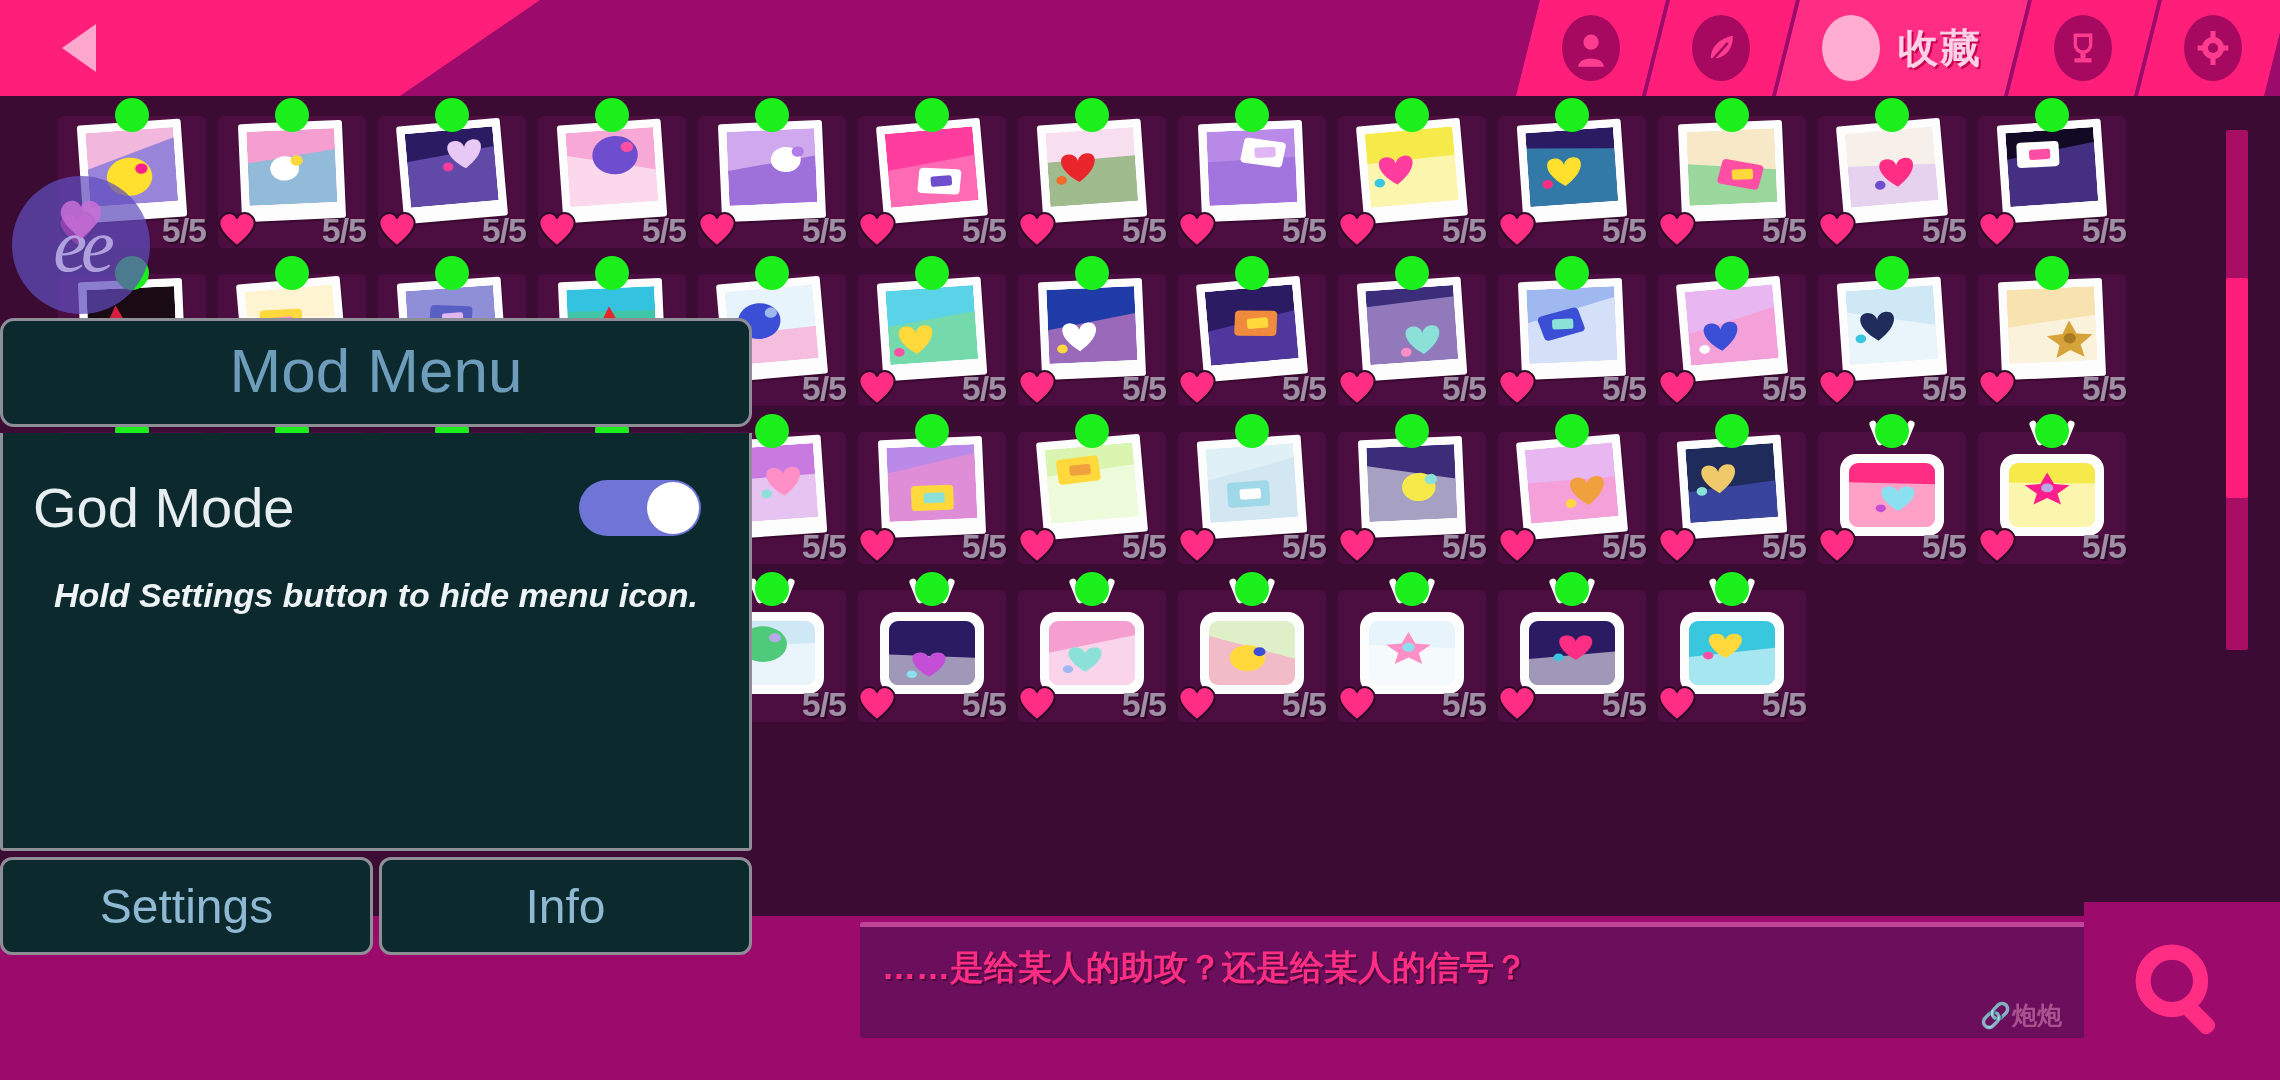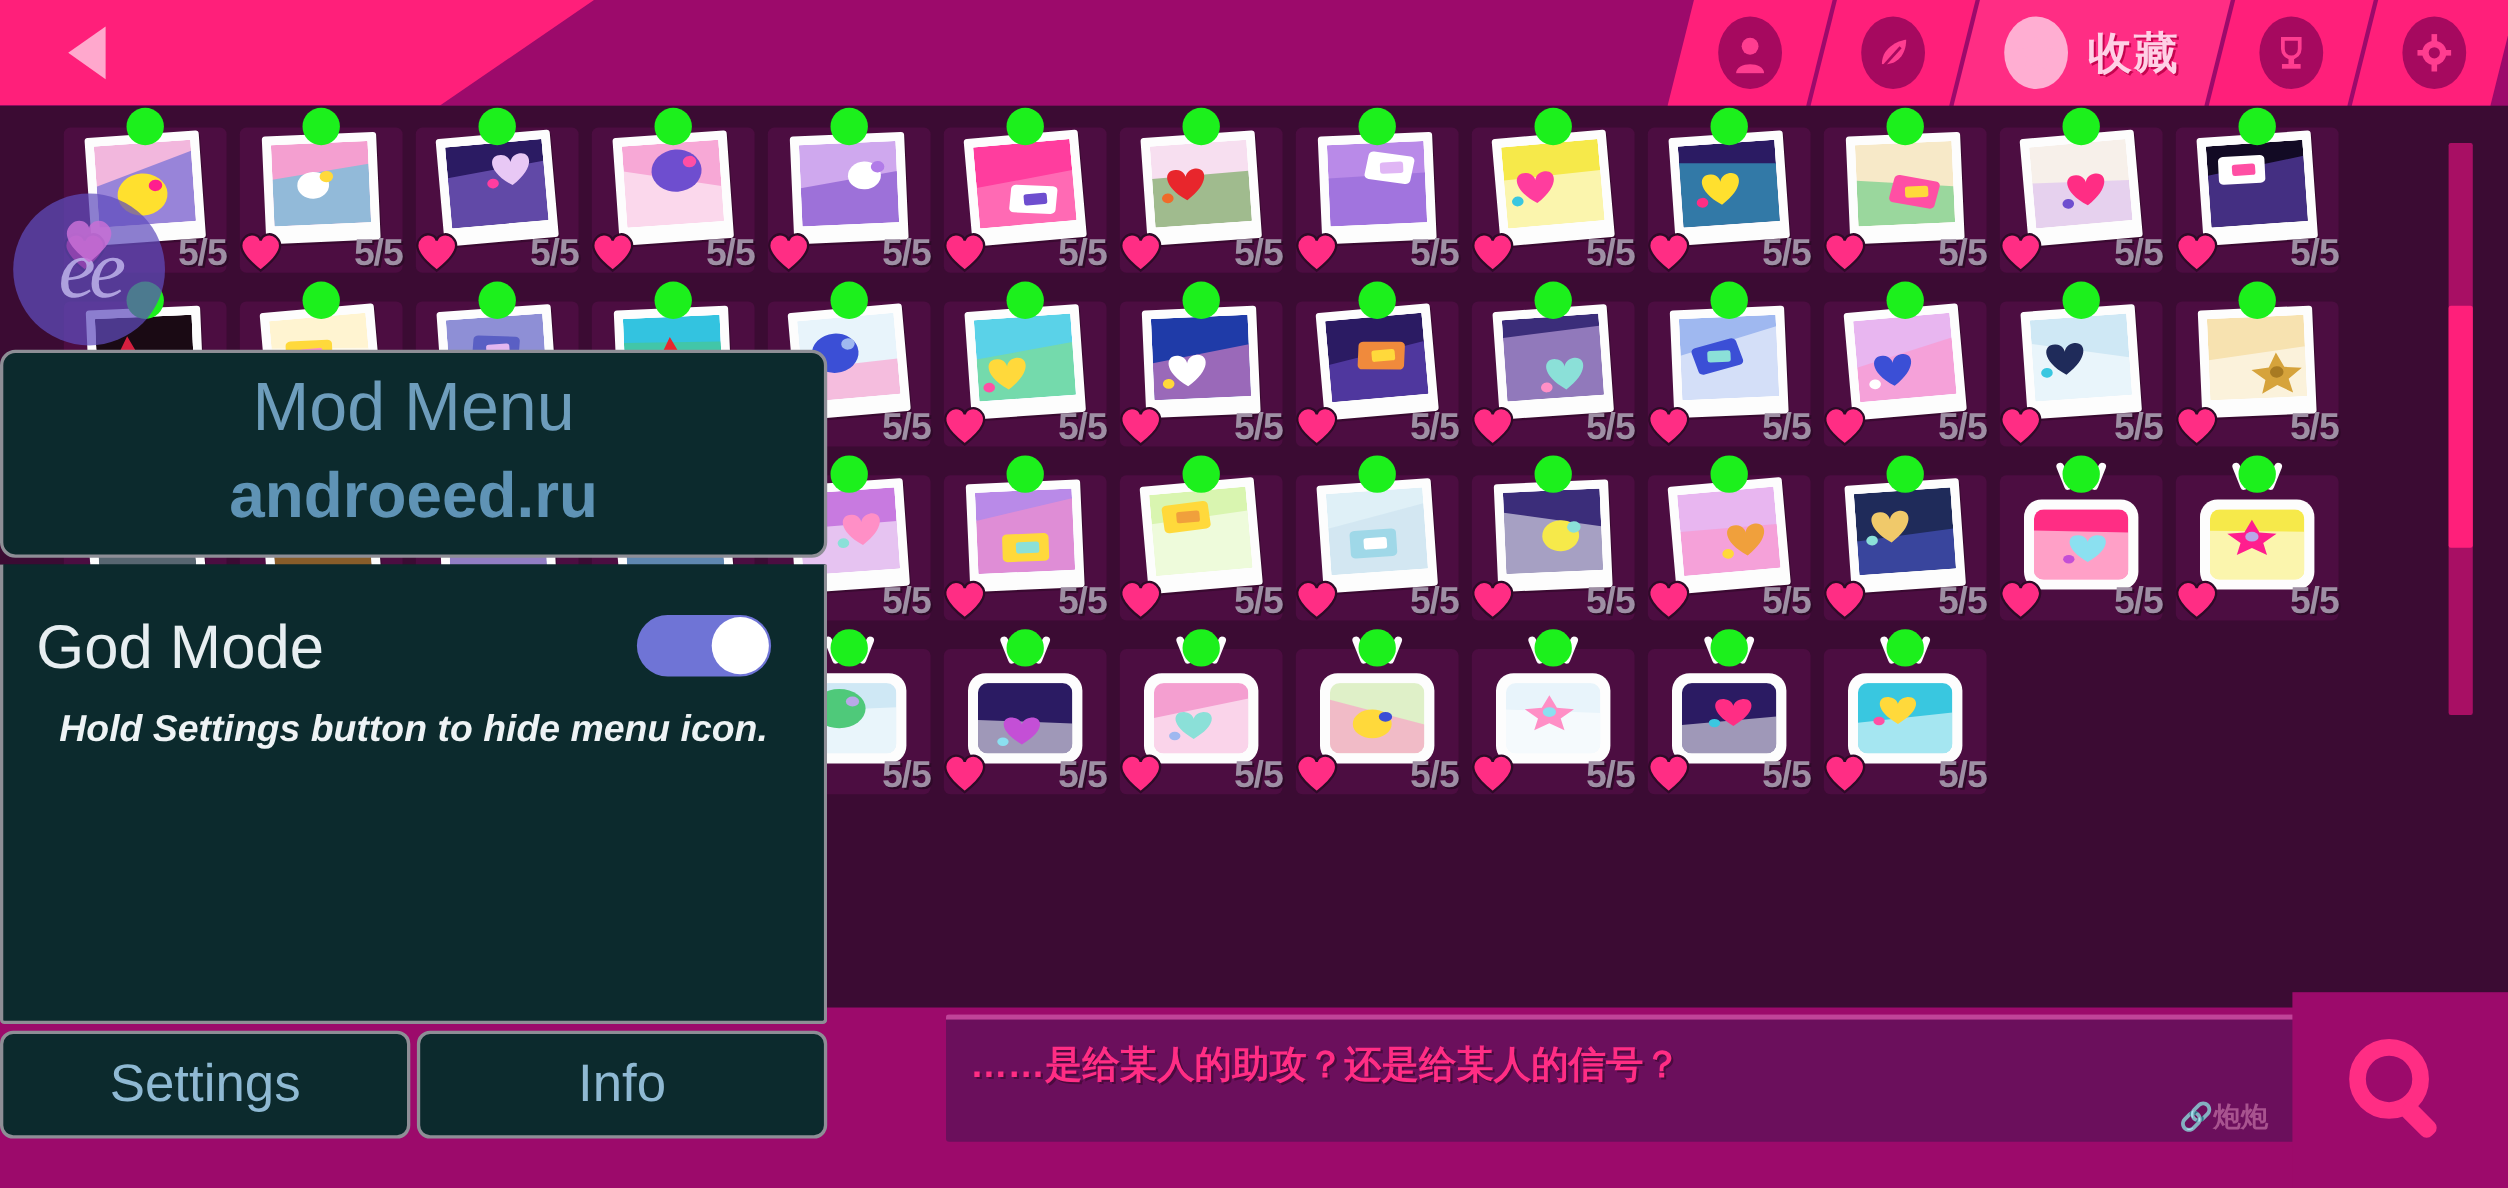--- a/index.html
+++ b/index.html
@@ -200,21 +200,21 @@
   .mm-row-label { font-size: 56px; color: #e7eef1; }
   .toggle {
     width: 122px; height: 56px; border-radius: 28px; background: #6f74d6;
     position: relative; cursor: pointer; flex: none;
   }
   .toggle .knob {
     position: absolute; right: 2px; top: 2px; width: 52px; height: 52px;
     border-radius: 50%; background: #ffffff;
   }
   .mm-hint {
-    text-align: center; margin-top: 24px;
+    text-align: center; margin-top: 36px;
     font-size: 34px; font-style: italic; font-weight: 700; color: #eef3f5;
   }
   .mm-foot {
     display: flex; gap: 6px; margin-top: 6px;
   }
   .mm-btn {
     flex: 1; height: 98px; background: #0c2a2d; border: 3px solid #8e8e96;
     border-radius: 12px; display: flex; align-items: center; justify-content: center;
     font-size: 48px; color: #8fb9d3; cursor: pointer;
   }
@@ -1347,21 +1347,20 @@
   <div class="float-icon">
     <svg class="float-heart" viewBox="0 0 32 28">
       <path d="M16 27 C2 16 0 9 5 4 C9 0 15 2 16 6 C17 2 23 0 27 4 C32 9 30 16 16 27 Z" fill="#c86fd6"></path>
     </svg>
     <span>ee</span>
   </div>
 
   <div class="modmenu">
     <div class="mm-head">
       <div class="mm-title">Mod Menu</div>
-      <div class="mm-sub">androeed.ru</div>
     </div>
     <div class="mm-body">
       <div class="mm-row">
         <div class="mm-row-label">God Mode</div>
         <div class="toggle">
           <div class="knob"></div>
         </div>
       </div>
       <div class="mm-hint">Hold Settings button to hide menu icon.</div>
     </div>

